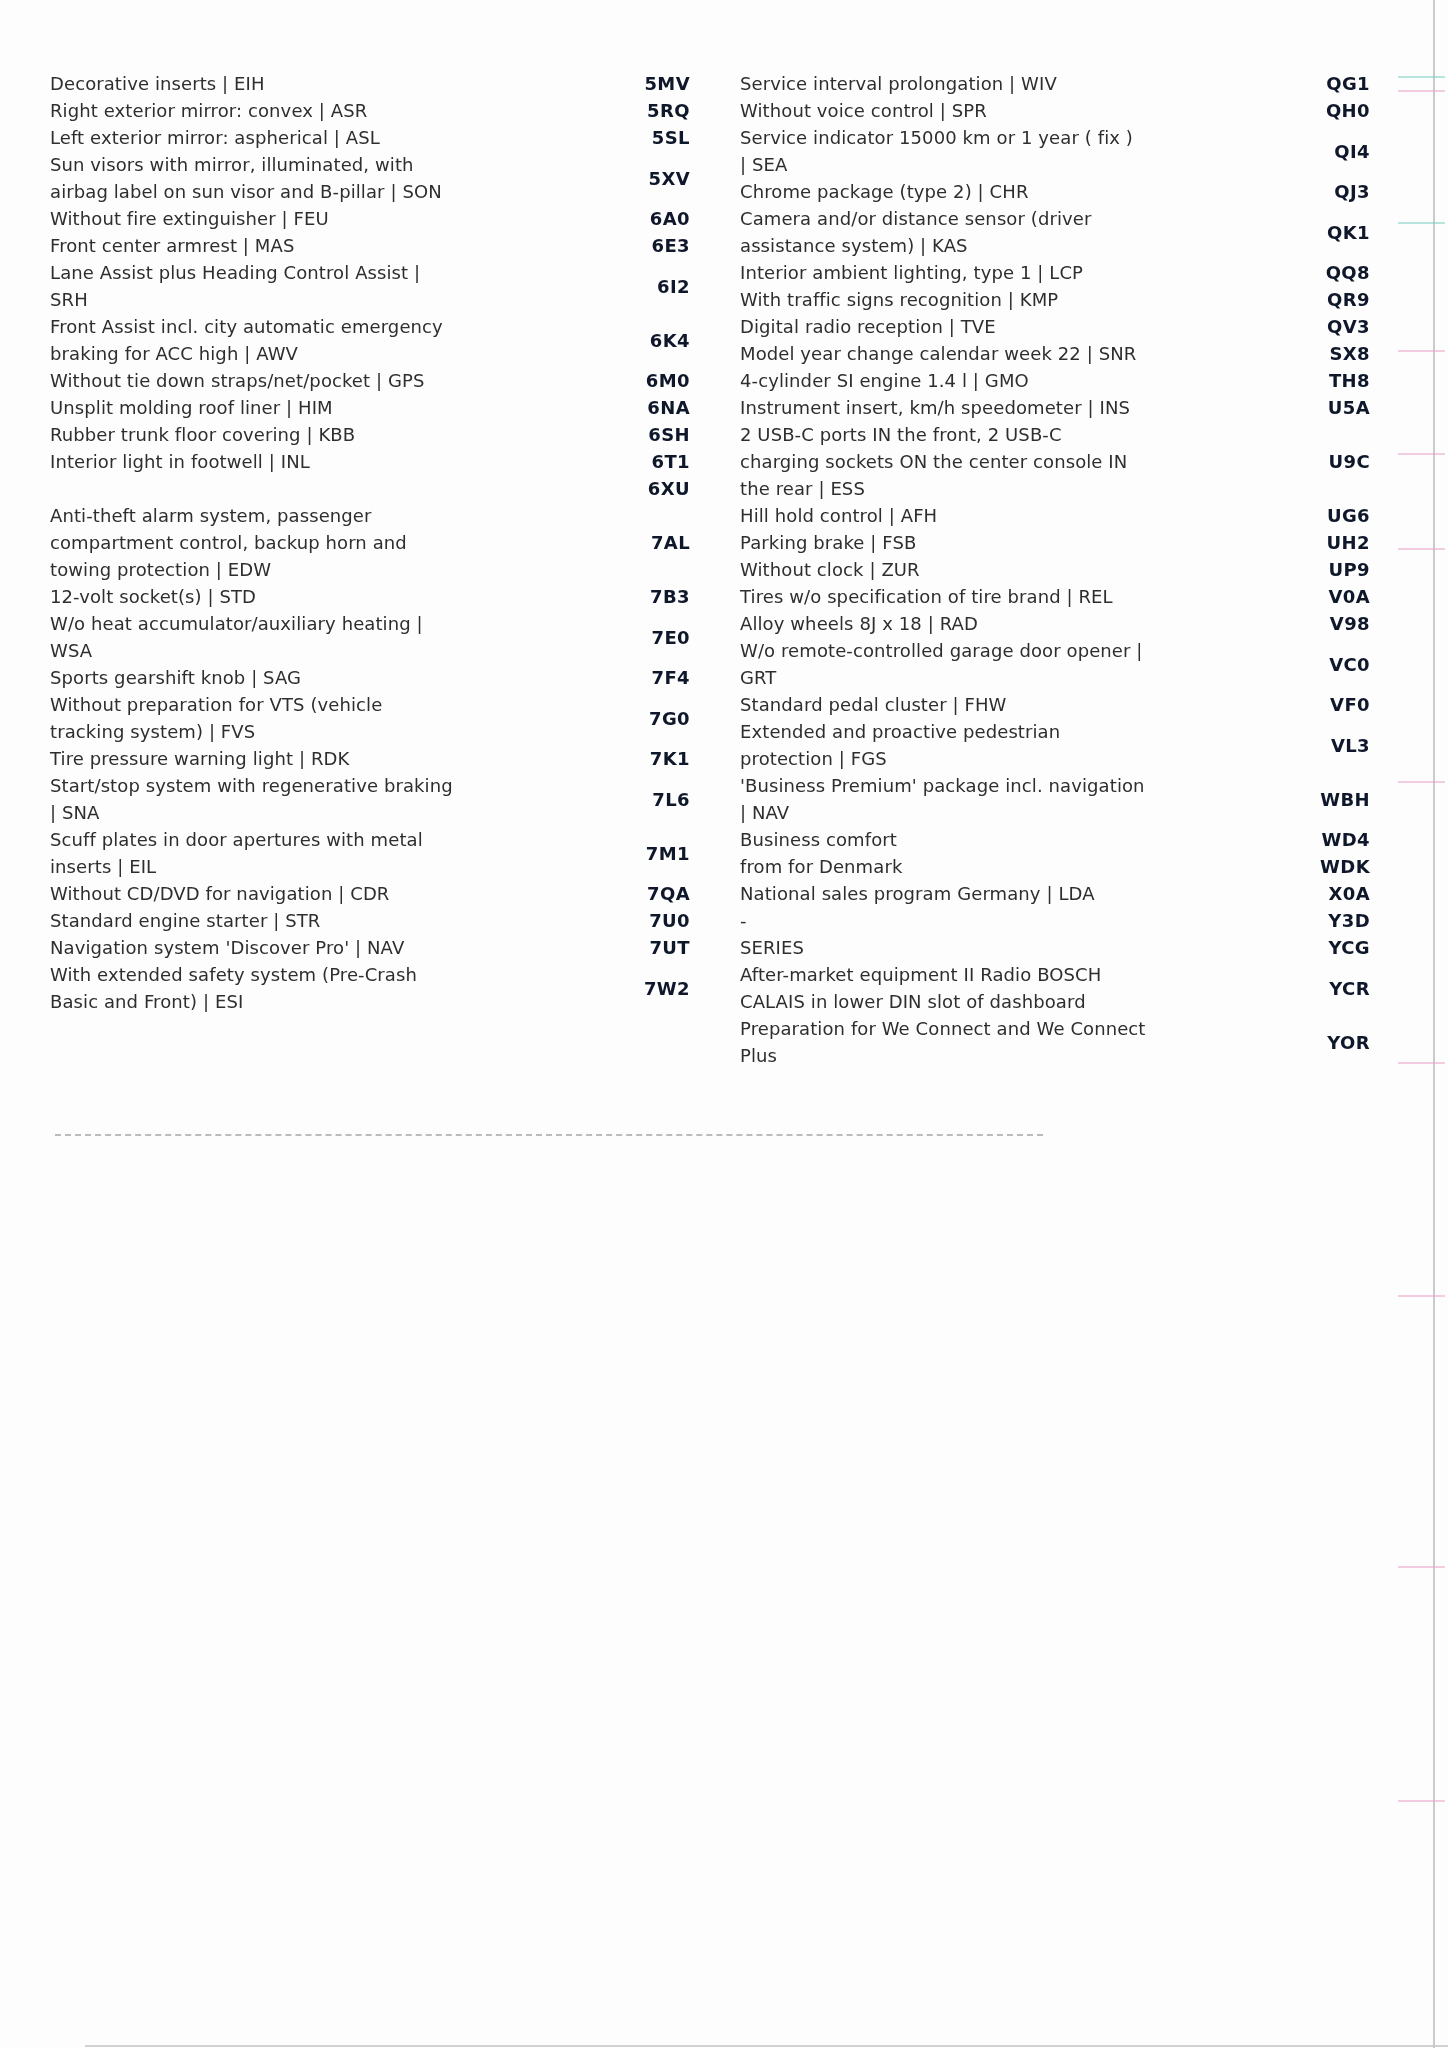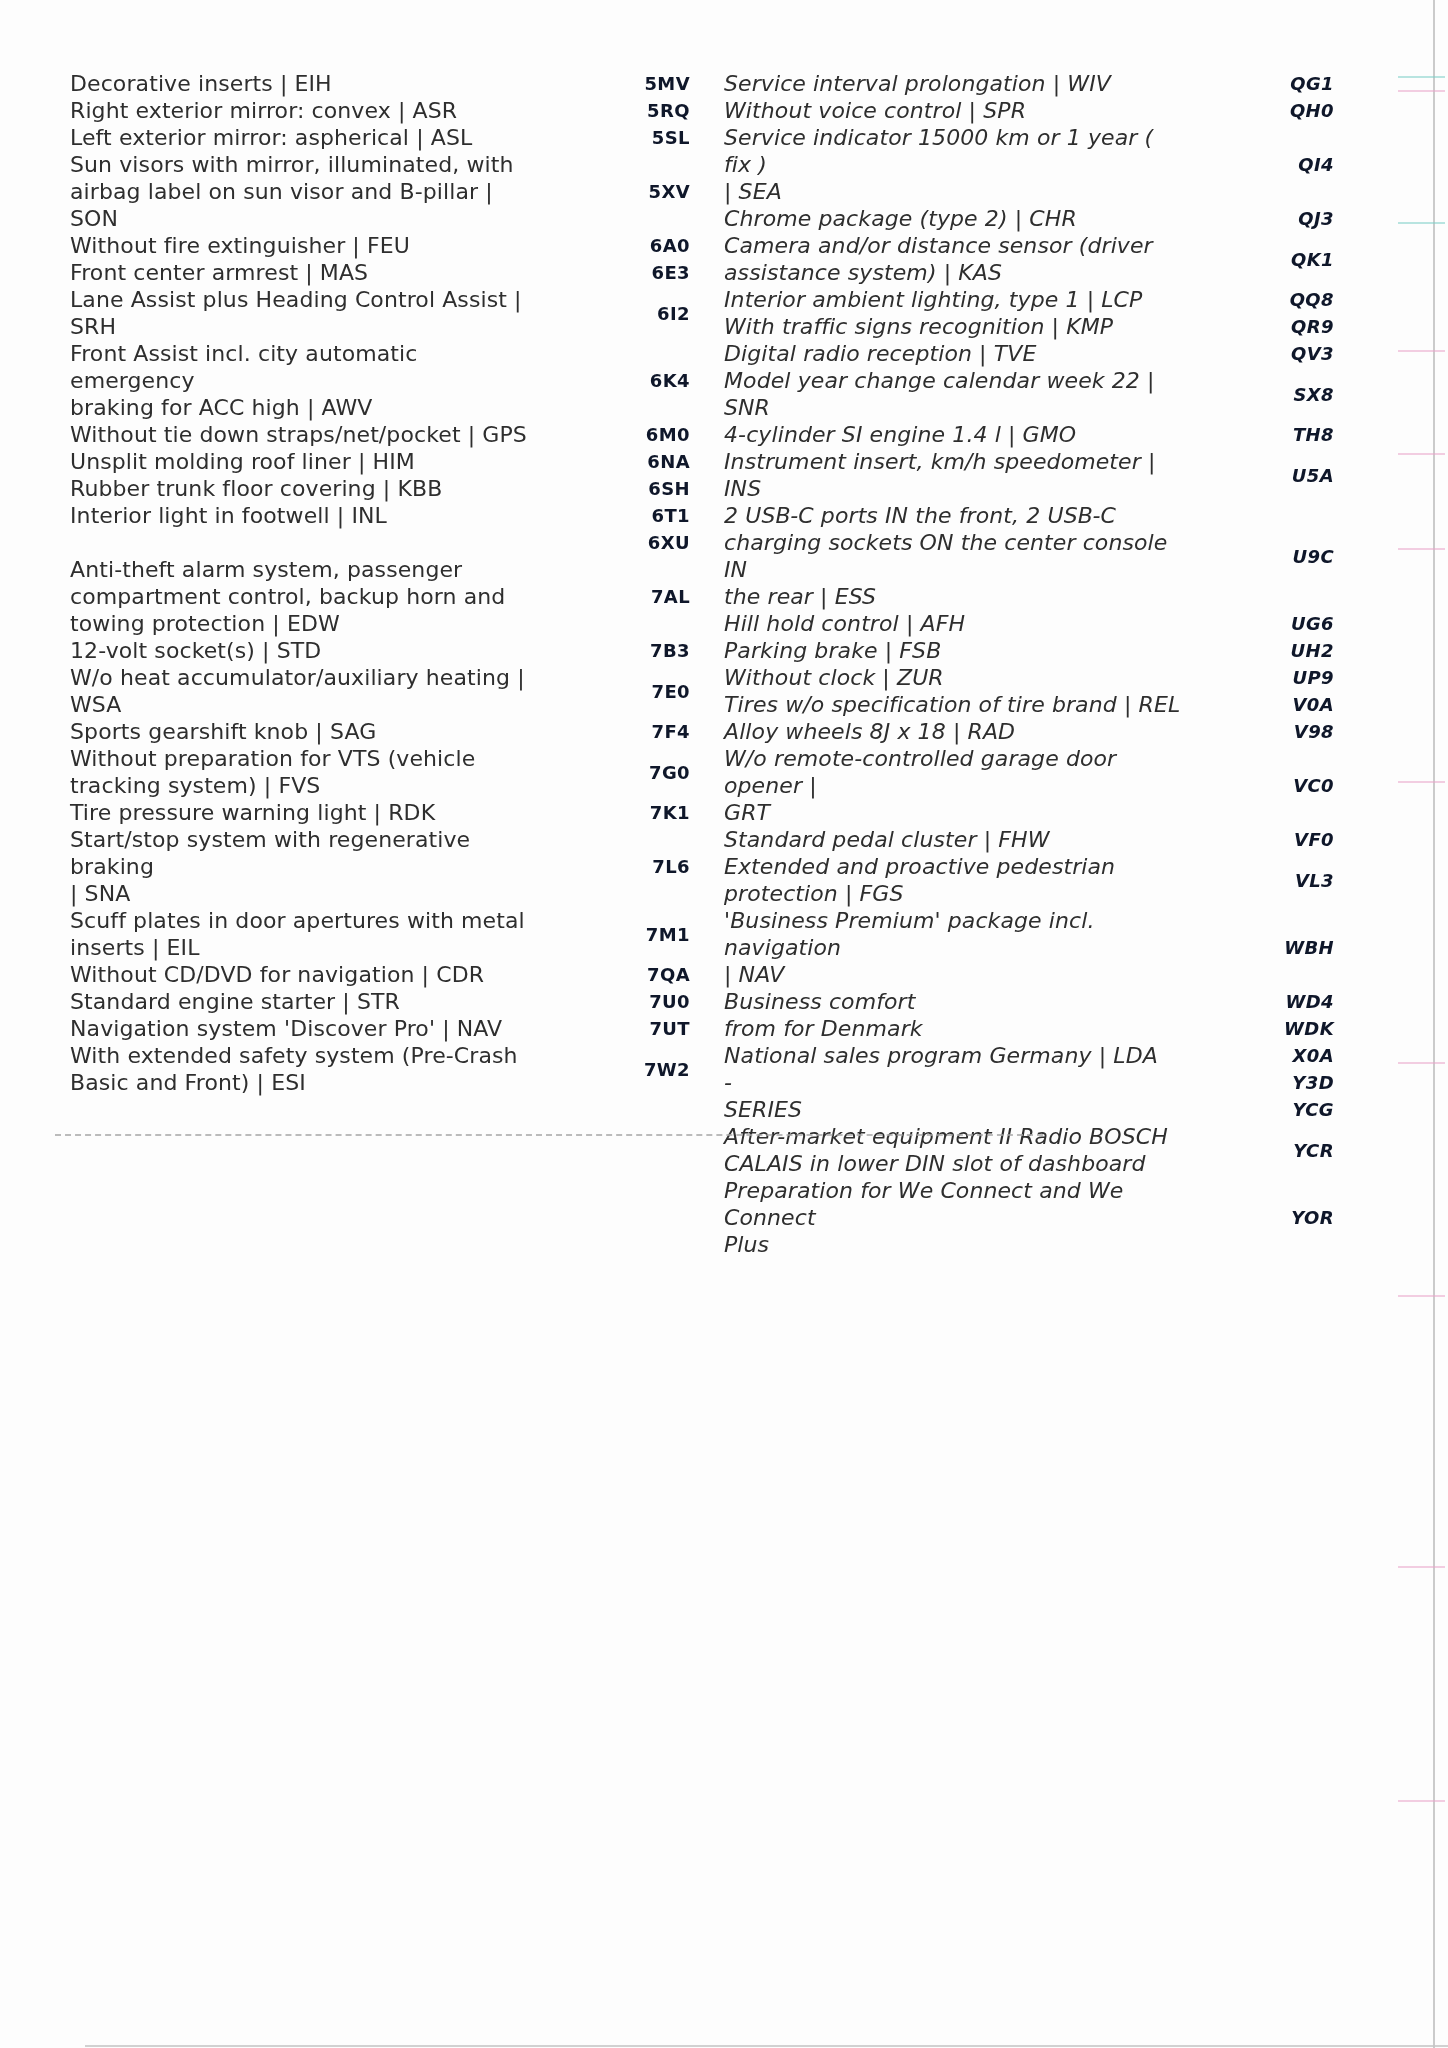--- a/index.html
+++ b/index.html
@@ -6,28 +6,27 @@
   .page{
     position:relative;
     width:1448px;height:2048px;
     background:#fdfdfd;
     overflow:hidden;
     font-family:"DejaVu Sans","Liberation Sans",sans-serif;
     color:#2e2e2e;
   }
   .col{position:absolute;top:70px;display:flex;flex-direction:column;}
   #col-left{left:50px;width:640px;}
-  #col-right{left:704px;width:630px;font-style:italic;}
+  #col-right{left:740px;width:630px;}
   .entry{display:flex;align-items:center;}
   .desc{
     flex:0 0 460px;
-    font-size:22px;line-height:27px;
+    font-size:18px;line-height:27px;
     white-space:pre-wrap;
     letter-spacing:.1px;
-    margin-left:20px;
   }
   .code{
     flex:1;text-align:right;
     font-size:18px;line-height:27px;
     font-weight:bold;color:#0f172a;
     letter-spacing:.4px;
   }
   .dashed-separator{
     position:absolute;left:55px;top:1134px;width:988px;
     border-top:2px dashed #a6a6a6;opacity:.75;

